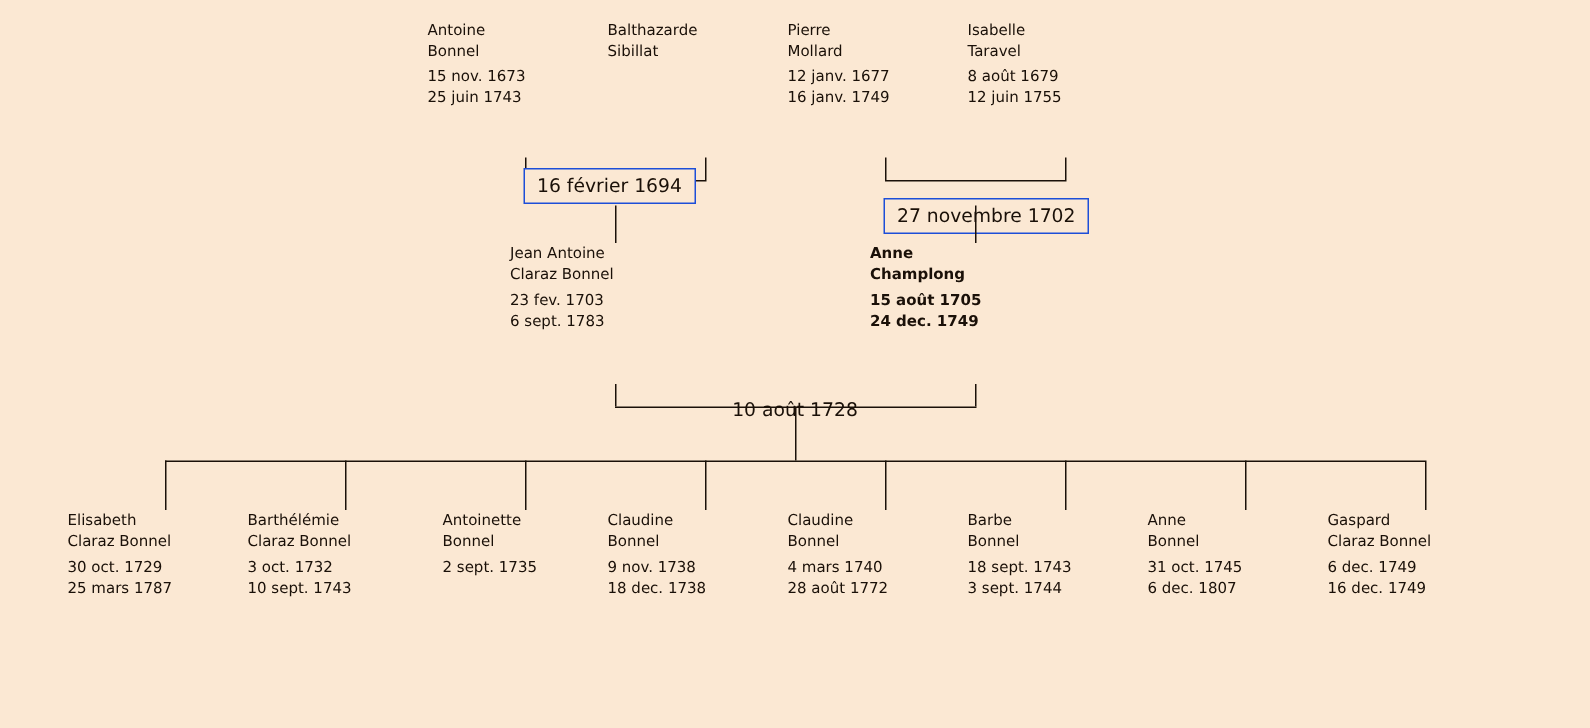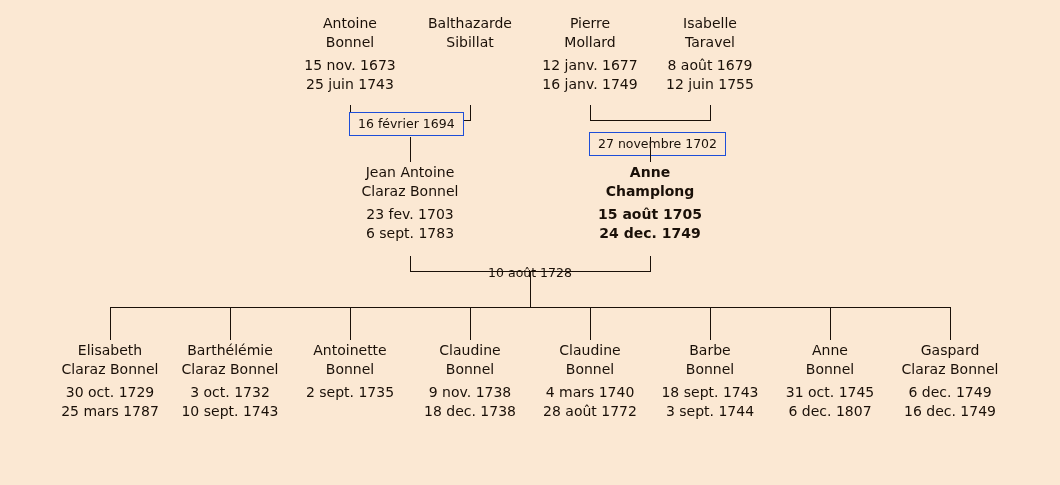--- a/index.html
+++ b/index.html
@@ -14,23 +14,23 @@
     color: #1a1008;
     overflow: hidden;
   }
   #root {
     position: relative;
     width: 1060px;
     height: 485px;
   }
   .person {
     position: absolute;
-    text-align: center;
+    text-align: left;
     line-height: 1.35;
-    font-size: 14px;
+    font-size: 10px;
   }
   .person .name-line {
     white-space: nowrap;
   }
   .person .dates {
     margin-top: 4px;
   }
   .person .date-line {
     white-space: nowrap;
   }
@@ -162,21 +162,21 @@
 
   <div class="person" style="left:165px; top:341px; width:130px;">
     <div class="name-line">Barthélémie</div>
     <div class="name-line">Claraz Bonnel</div>
     <div class="dates">
       <div class="date-line">3 oct. 1732</div>
       <div class="date-line">10 sept. 1743</div>
     </div>
   </div>
 
-  <div class="person" style="left:285px; top:341px; width:130px;">
+  <div class="person" style="left:295px; top:341px; width:130px;">
     <div class="name-line">Antoinette</div>
     <div class="name-line">Bonnel</div>
     <div class="dates">
       <div class="date-line">2 sept. 1735</div>
       <div class="date-line"></div>
     </div>
   </div>
 
   <div class="person" style="left:405px; top:341px; width:130px;">
     <div class="name-line">Claudine</div>

